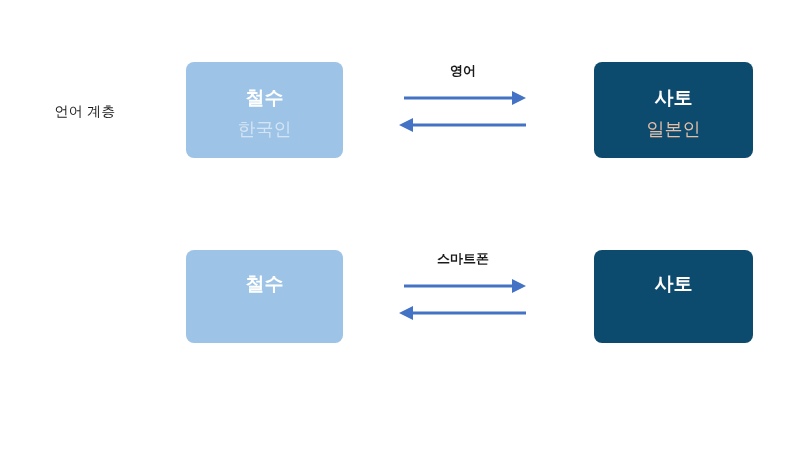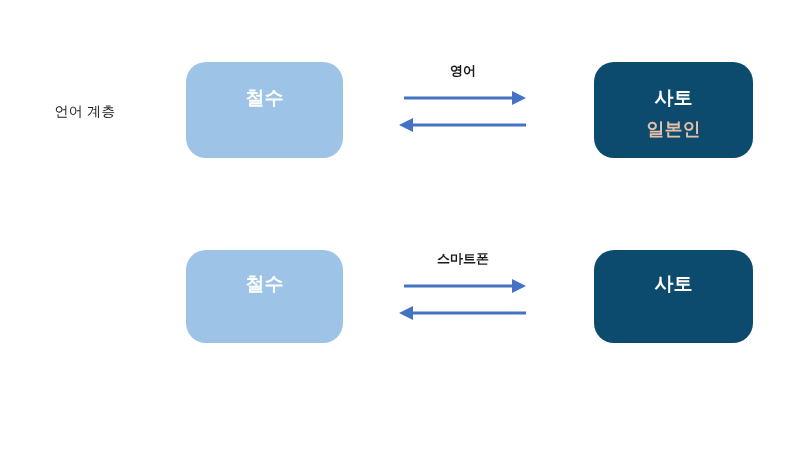--- a/index.html
+++ b/index.html
@@ -31,21 +31,21 @@
     color: #1a1a1a;
     letter-spacing: 0.2px;
     white-space: nowrap;
   }
   .layer-label.lang  { left: 15px; top: 103px; }
   .layer-label.means { left: 15px; top: 283px; }
 
   
   .node {
     position: absolute;
-    border-radius: 20px;
+    border-radius: 8px;
     display: flex;
     flex-direction: column;
     align-items: center;
     justify-content: center;
     box-sizing: border-box;
   }
   .node .node-title {
     font-size: 19px;
     font-weight: bold;
     color: #ffffff;
@@ -64,21 +64,21 @@
     white-space: nowrap;
   }
 
   
   .node.blue  { background: #9DC3E6; }
   
   .node.orange { background: #0c4a6e; }
 
   
   .sub-faded-blue   { color: #D4E4F4; font-weight: normal; }
-  .sub-faded-orange { color: #E6BFA6; font-weight: bold; }
+  .sub-faded-orange { color: #E6BFA6; font-weight: normal; }
   
   .sub-solid { color: #ffffff; font-weight: bold; }
 
   .node.blue.top    { left: 186px; top: 62px;  width: 157px; height: 96px; }
   .node.orange.top  { left: 594px; top: 62px;  width: 159px; height: 96px; }
   .node.blue.bot    { left: 186px; top: 250px; width: 157px; height: 93px; }
   .node.orange.bot  { left: 594px; top: 250px; width: 159px; height: 93px; }
 
   
   .arrow-group {
@@ -110,20 +110,21 @@
 </style>
 </head>
 <body>
 
 <div class="canvas">
 
   <div class="layer-label lang">언어 계층</div>
 
   <div class="node blue top">
     <span class="node-title">철수</span>
+    <span class="node-sub sub-faded-blue">한국인</span>
   </div>
 
   <div class="arrow-group top">
     <span class="arrow-label">영어</span>
     <svg class="arrow-svg" width="140" height="58" viewBox="0 0 140 58">
 
       <line x1="11" y1="14" x2="120" y2="14" stroke="#4472C4" stroke-width="3"></line>
       <polygon points="119,7 133,14 119,21" fill="#4472C4"></polygon>
 
       <line x1="19" y1="41" x2="133" y2="41" stroke="#4472C4" stroke-width="3"></line>

